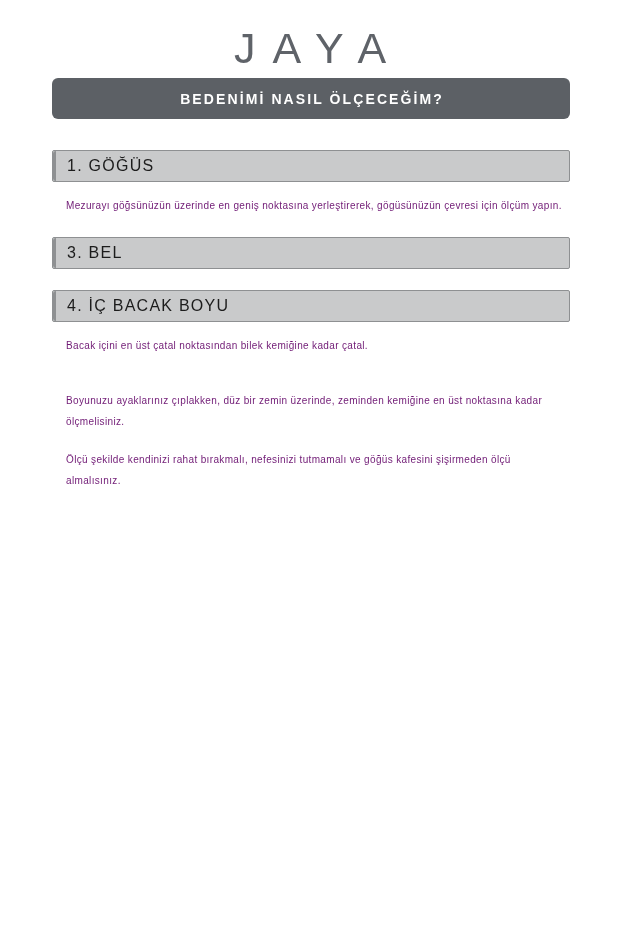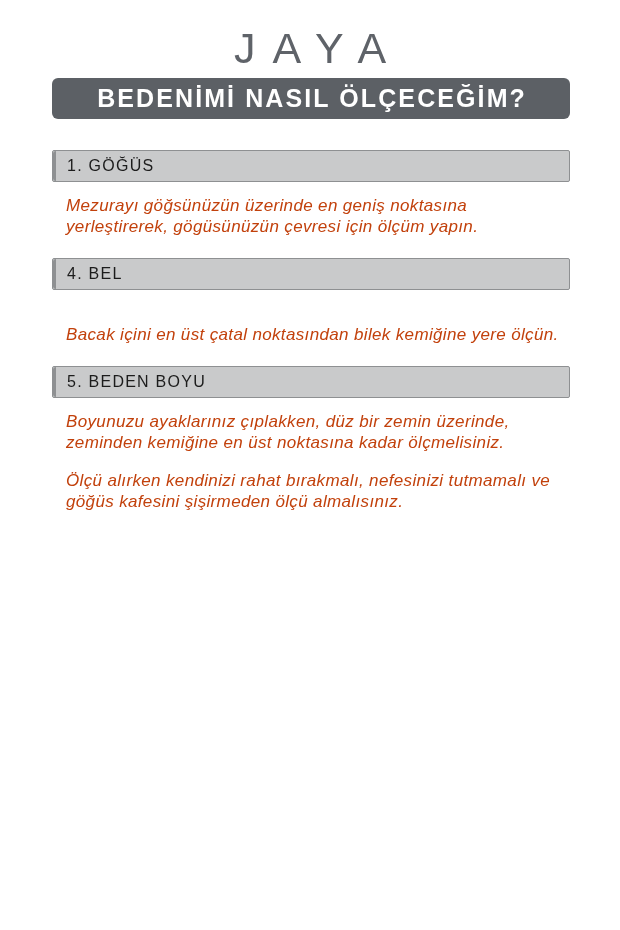--- a/index.html
+++ b/index.html
@@ -50,21 +50,21 @@
     background: #5c6065;
     border-radius: 6px;
     height: 41px;
     display: flex;
     align-items: center;
     justify-content: center;
     box-sizing: border-box;
   }
   .banner-title {
     color: #ffffff;
-    font-size: 25px;
+    font-size: 14px;
     font-weight: bold;
     letter-spacing: 2.1px;
     text-indent: 2.1px;
     line-height: 1;
     white-space: nowrap;
   }
 
   
   .sections {
     padding: 0 50px 0 52px;
@@ -105,27 +105,26 @@
     letter-spacing: 1.25px;
     color: #1c1c1c;
     line-height: 1;
     white-space: nowrap;
   }
 
   .section-body {
     padding: 13px 2px 0 14px;
   }
   .para {
-    font-size: 17px;
+    font-size: 10px;
     line-height: 21px;
-    color: #c2410c;
+    color: #701a75;
     letter-spacing: 0.35px;
     margin: 0 0 17px 0;
     max-width: 498px;
-    font-style: italic;
   }
   .para:last-child {
     margin-bottom: 0;
   }
 </style>
 </head>
 <body>
 
 <div class="page">
 
@@ -143,34 +142,34 @@
       <div class="section">
         <div class="section-head">
           <span class="section-title">1. GÖĞÜS</span>
         </div>
         <div class="section-body">
           <p class="para">Mezurayı göğsünüzün üzerinde en geniş noktasına yerleştirerek, gögüsünüzün çevresi için ölçüm yapın.</p>
         </div>
       </div>
       <div class="section">
         <div class="section-head">
-          <span class="section-title">4. BEL</span>
+          <span class="section-title">3. BEL</span>
         </div>
       </div>
       <div class="section">
       </div>
       <div class="section">
+        <div class="section-head">
+          <span class="section-title">4. İÇ BACAK BOYU</span>
+        </div>
         <div class="section-body">
-          <p class="para">Bacak içini en üst çatal noktasından bilek kemiğine yere ölçün.</p>
+          <p class="para">Bacak içini en üst çatal noktasından bilek kemiğine kadar çatal.</p>
         </div>
       </div>
       <div class="section">
-        <div class="section-head">
-          <span class="section-title">5. BEDEN BOYU</span>
-        </div>
         <div class="section-body">
           <p class="para">Boyunuzu ayaklarınız çıplakken, düz bir zemin üzerinde, zeminden kemiğine en üst noktasına kadar ölçmelisiniz.</p>
-          <p class="para">Ölçü alırken kendinizi rahat bırakmalı, nefesinizi tutmamalı ve göğüs kafesini şişirmeden ölçü almalısınız.</p>
+          <p class="para">Ölçü şekilde kendinizi rahat bırakmalı, nefesinizi tutmamalı ve göğüs kafesini şişirmeden ölçü almalısınız.</p>
         </div>
       </div>
     </div>
 
 </div>
 
 </body></html>

